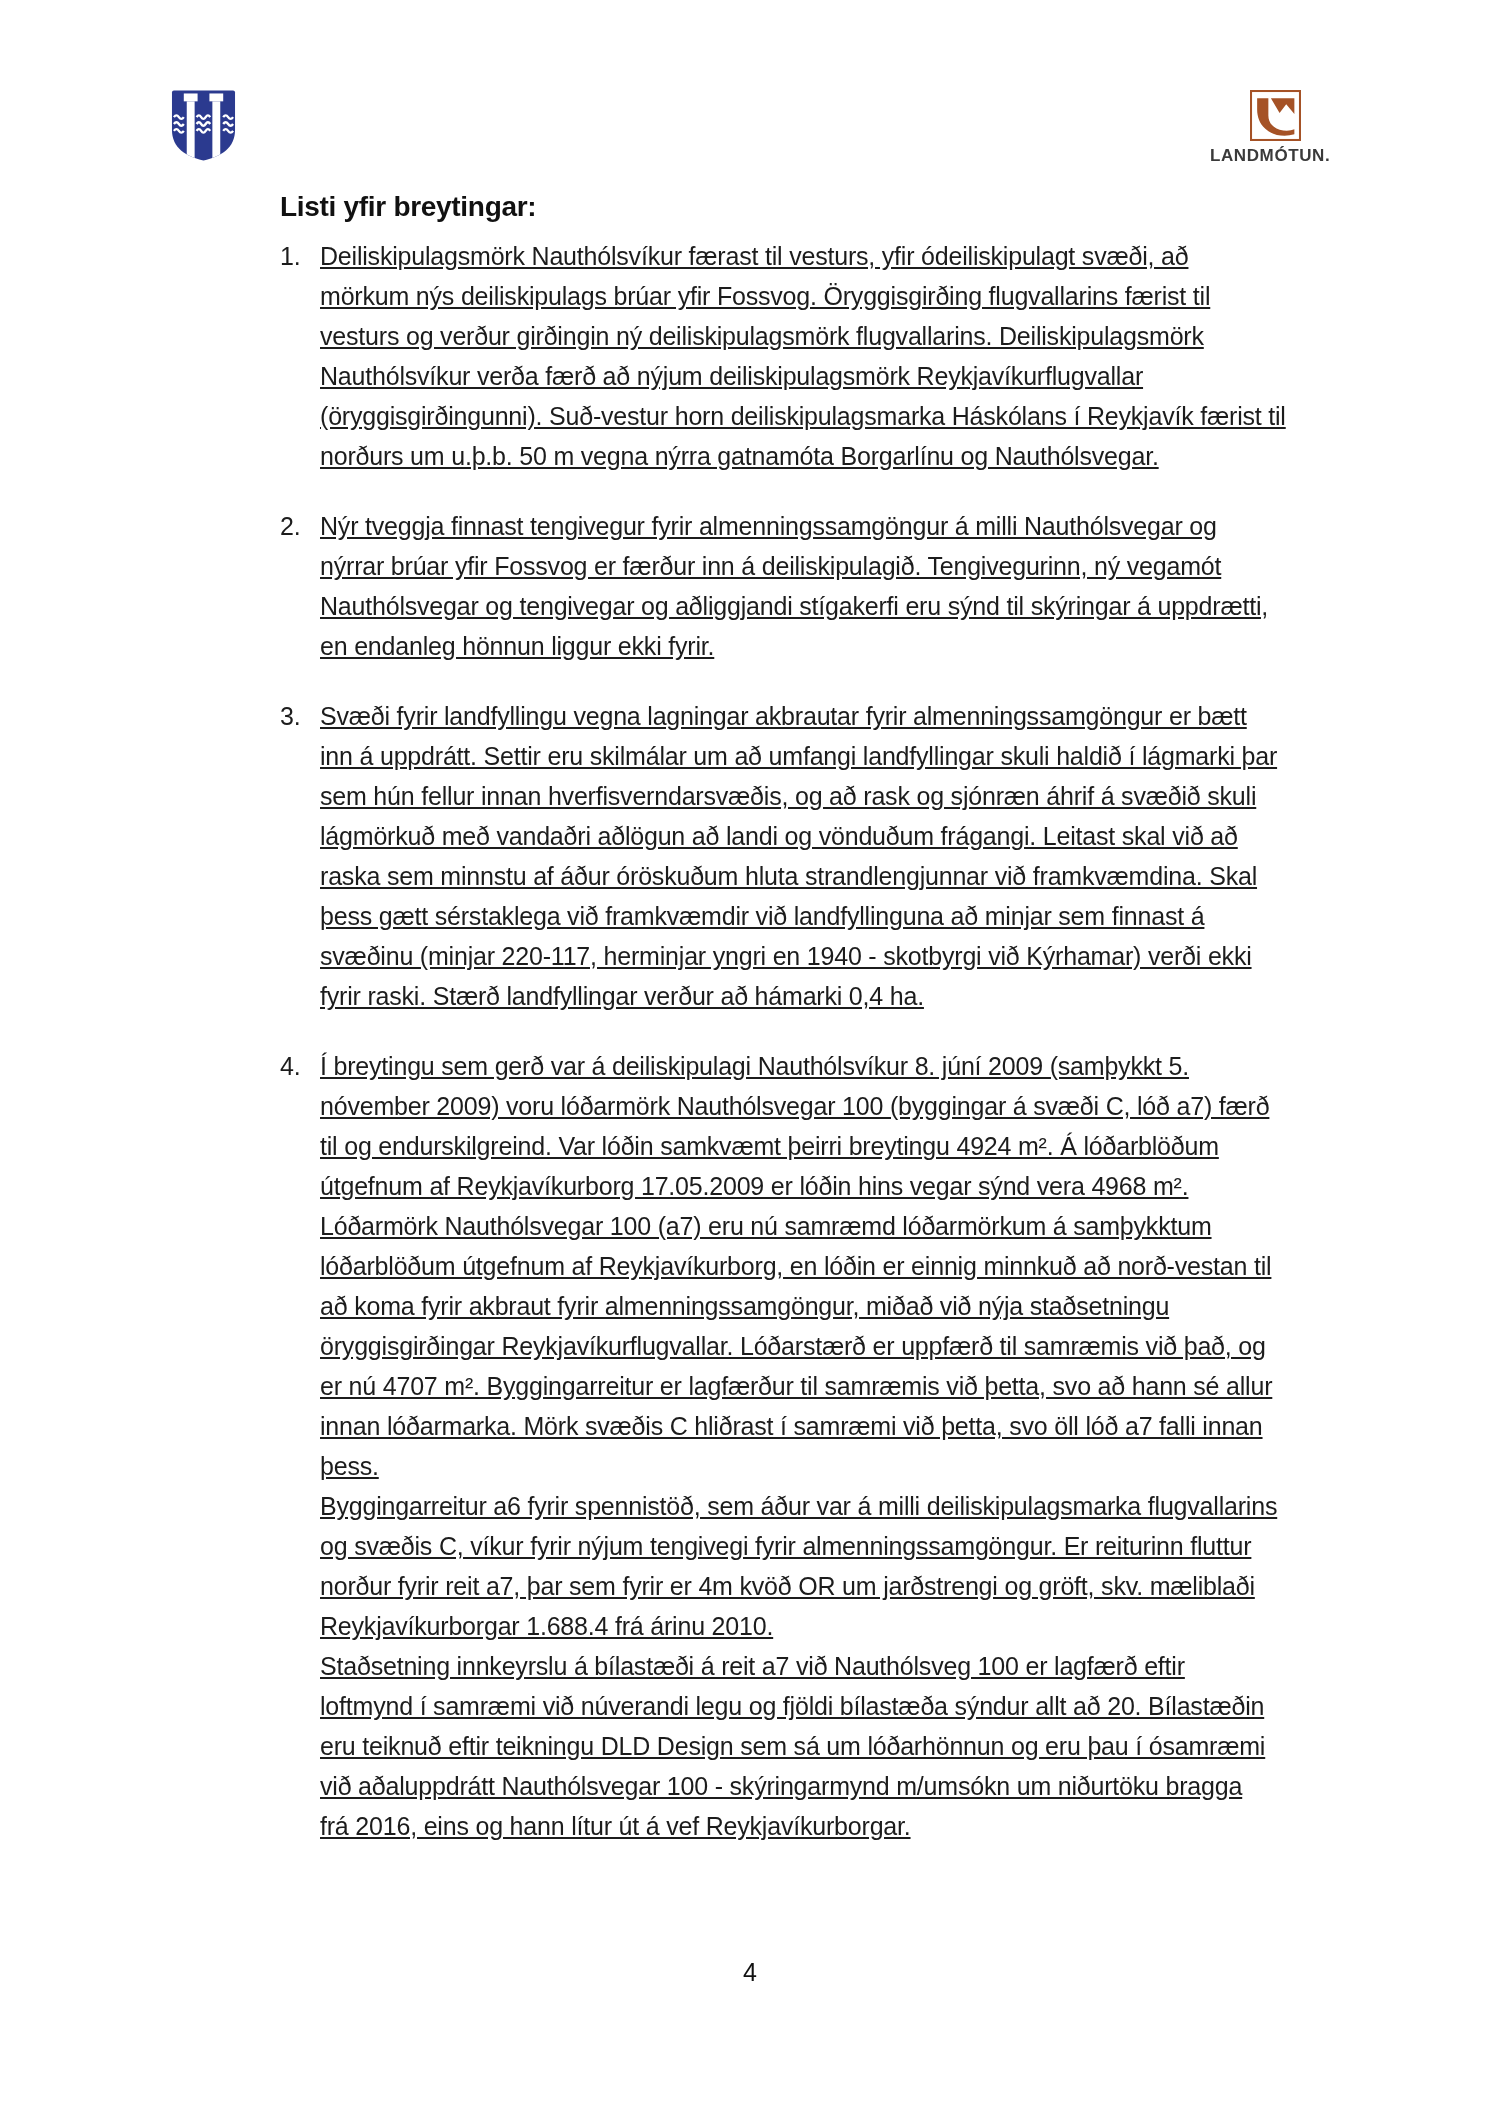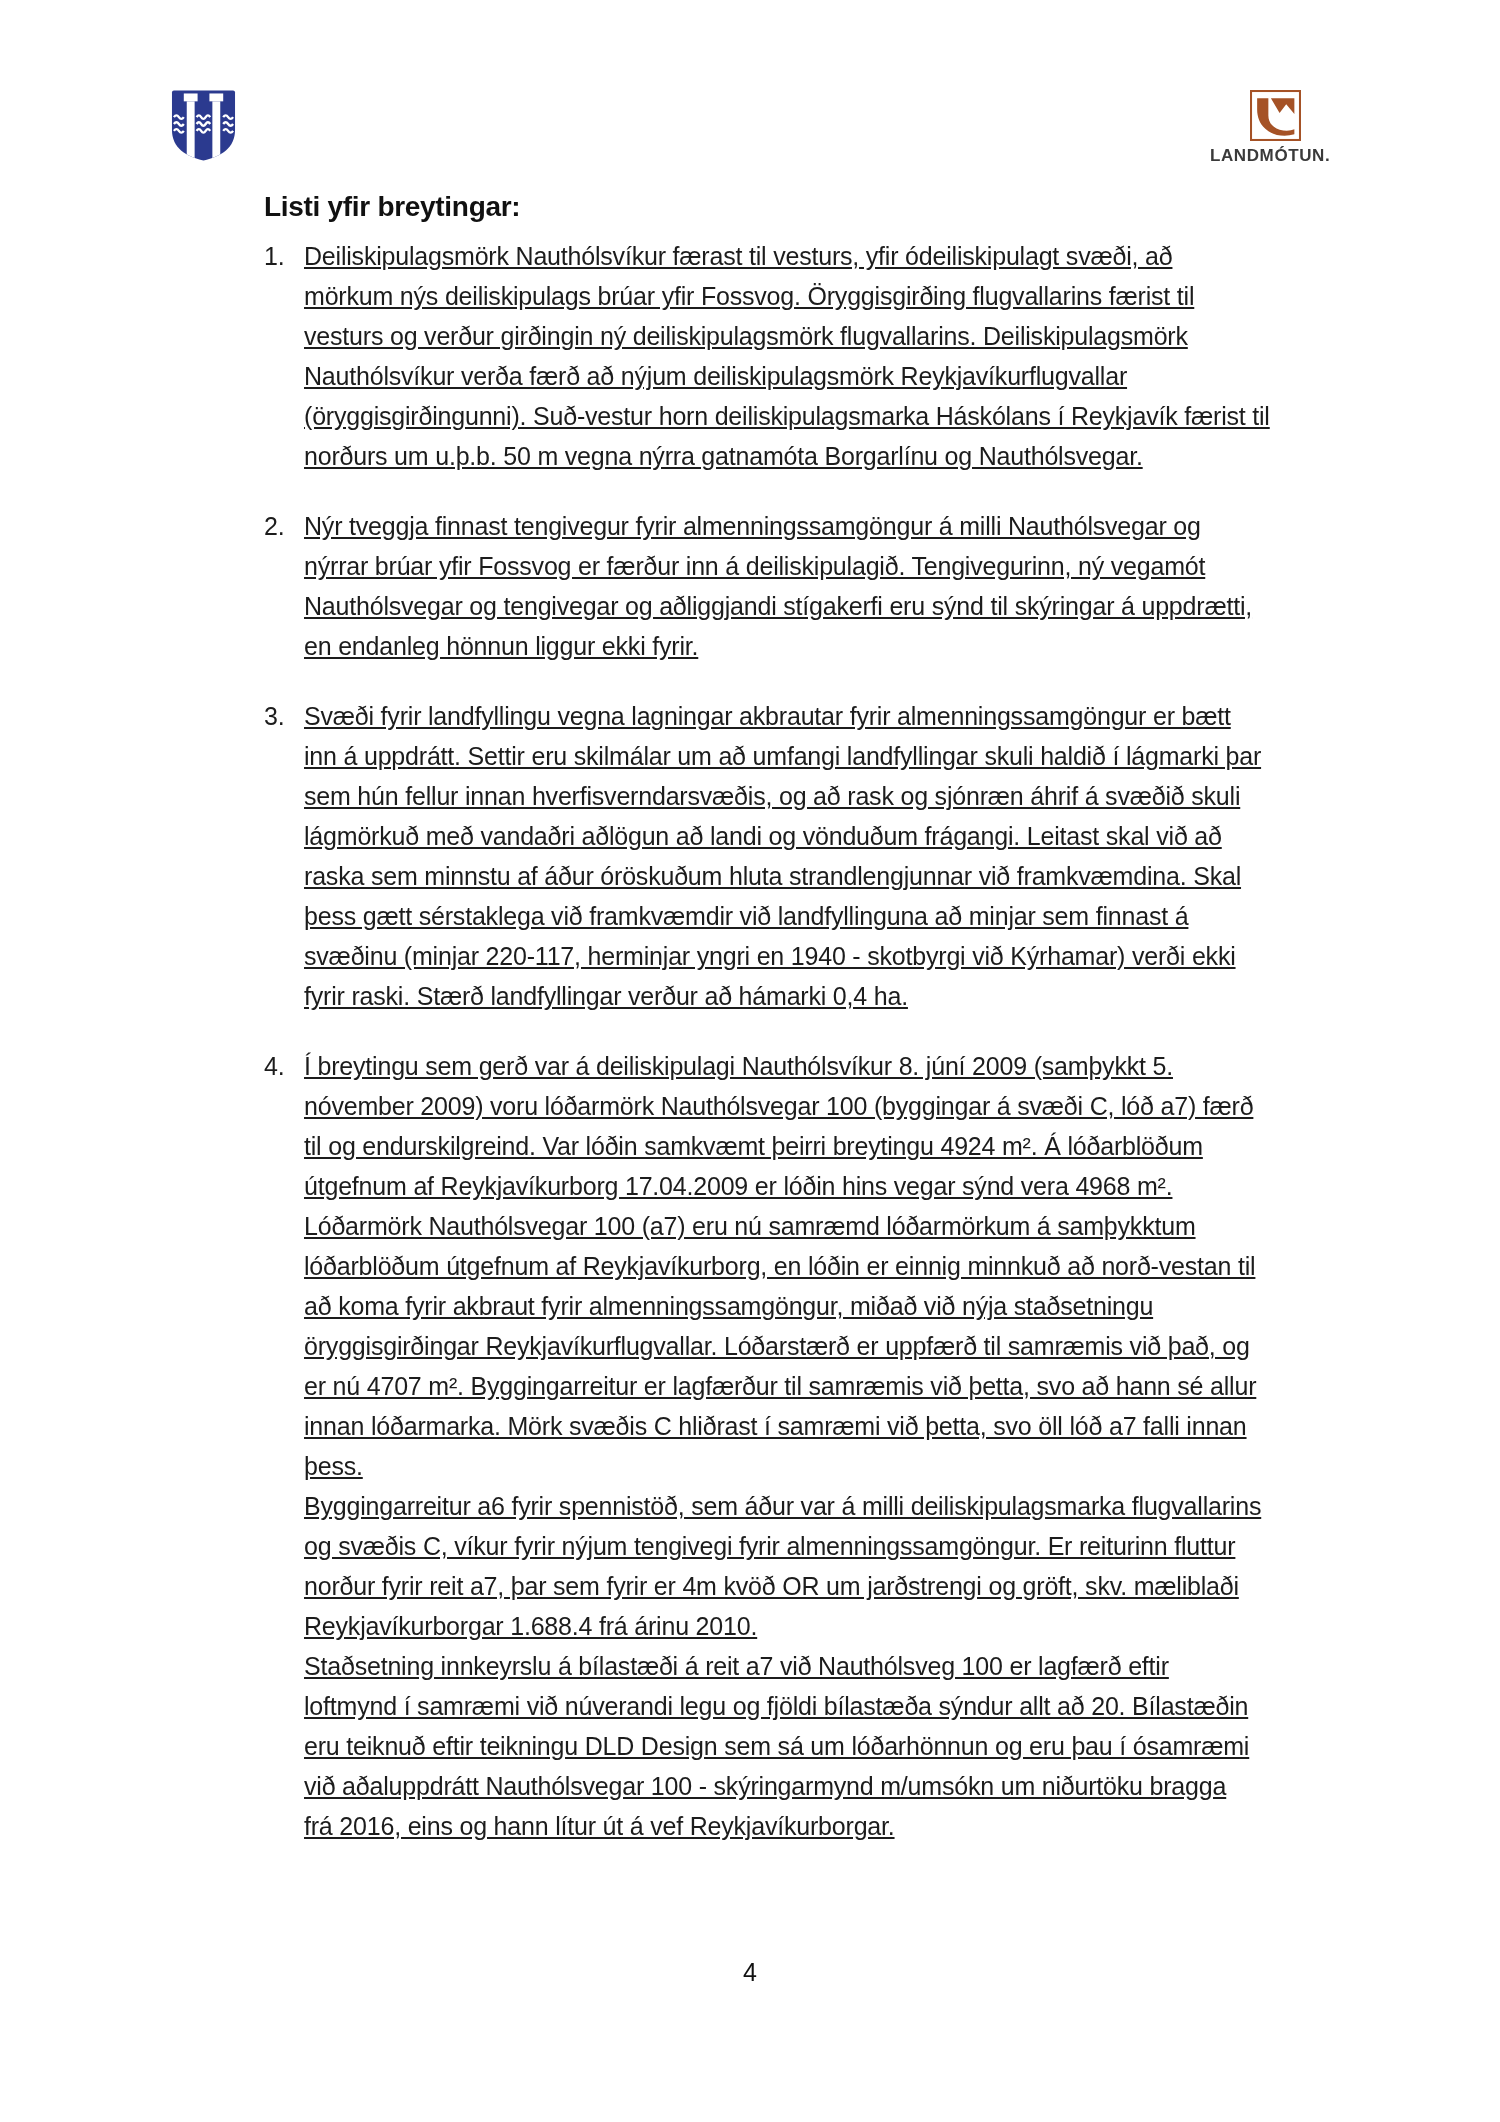--- a/index.html
+++ b/index.html
@@ -33,21 +33,21 @@
     font-size: 17px;
     font-weight: bold;
     letter-spacing: 0.6px;
     color: #3a3a3a;
     white-space: nowrap;
   }
 
   
   .content {
     position: absolute;
-    left: 264px; top: 190px;
+    left: 280px; top: 190px;
     width: 1080px;
   }
   .heading {
     font-size: 28px;
     font-weight: 600;
     line-height: 34px;
     letter-spacing: -0.3px;
     margin: 0 0 12px 0;
     color: #111;
   }
@@ -159,21 +159,21 @@
             <div class="tline">svæðinu (minjar 220-117, herminjar yngri en 1940 - skotbyrgi við Kýrhamar) verði ekki</div>
             <div class="tline">fyrir raski. Stærð landfyllingar verður að hámarki 0,4 ha.</div>
           </div>
         </div>
         <div class="list-row">
           <div class="num">4.</div>
           <div class="item-lines">
             <div class="tline">Í breytingu sem gerð var á deiliskipulagi Nauthólsvíkur 8. júní 2009 (samþykkt 5.</div>
             <div class="tline">nóvember 2009) voru lóðarmörk Nauthólsvegar 100 (byggingar á svæði C, lóð a7) færð</div>
             <div class="tline">til og endurskilgreind. Var lóðin samkvæmt þeirri breytingu 4924 m². Á lóðarblöðum</div>
-            <div class="tline">útgefnum af Reykjavíkurborg 17.04.2009 er lóðin hins vegar sýnd vera 4968 m².</div>
+            <div class="tline">útgefnum af Reykjavíkurborg 17.05.2009 er lóðin hins vegar sýnd vera 4968 m².</div>
             <div class="tline">Lóðarmörk Nauthólsvegar 100 (a7) eru nú samræmd lóðarmörkum á samþykktum</div>
             <div class="tline">lóðarblöðum útgefnum af Reykjavíkurborg, en lóðin er einnig minnkuð að norð-vestan til</div>
             <div class="tline">að koma fyrir akbraut fyrir almenningssamgöngur, miðað við nýja staðsetningu</div>
             <div class="tline">öryggisgirðingar Reykjavíkurflugvallar. Lóðarstærð er uppfærð til samræmis við það, og</div>
             <div class="tline">er nú 4707 m². Byggingarreitur er lagfærður til samræmis við þetta, svo að hann sé allur</div>
             <div class="tline">innan lóðarmarka. Mörk svæðis C hliðrast í samræmi við þetta, svo öll lóð a7 falli innan</div>
             <div class="tline">þess.</div>
             <div class="tline">Byggingarreitur a6 fyrir spennistöð, sem áður var á milli deiliskipulagsmarka flugvallarins</div>
             <div class="tline">og svæðis C, víkur fyrir nýjum tengivegi fyrir almenningssamgöngur. Er reiturinn fluttur</div>
             <div class="tline">norður fyrir reit a7, þar sem fyrir er 4m kvöð OR um jarðstrengi og gröft, skv. mæliblaði</div>

